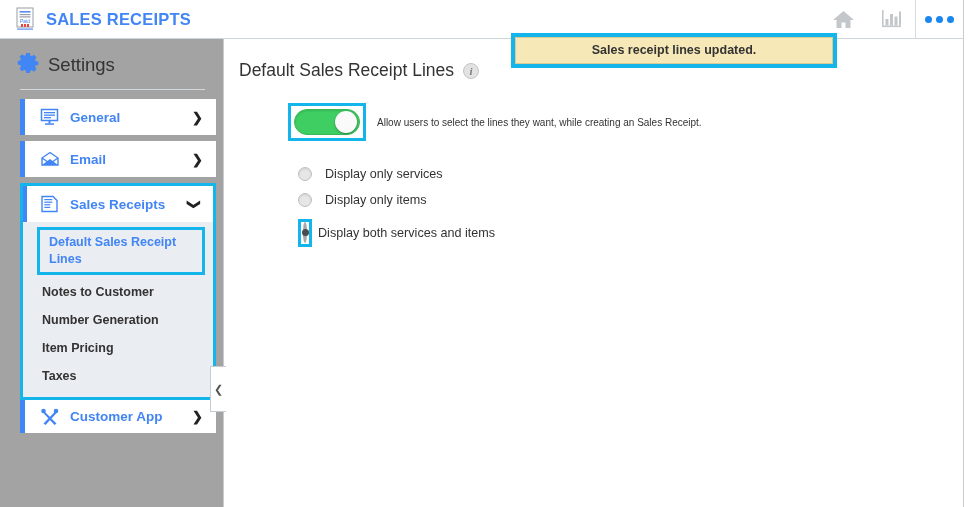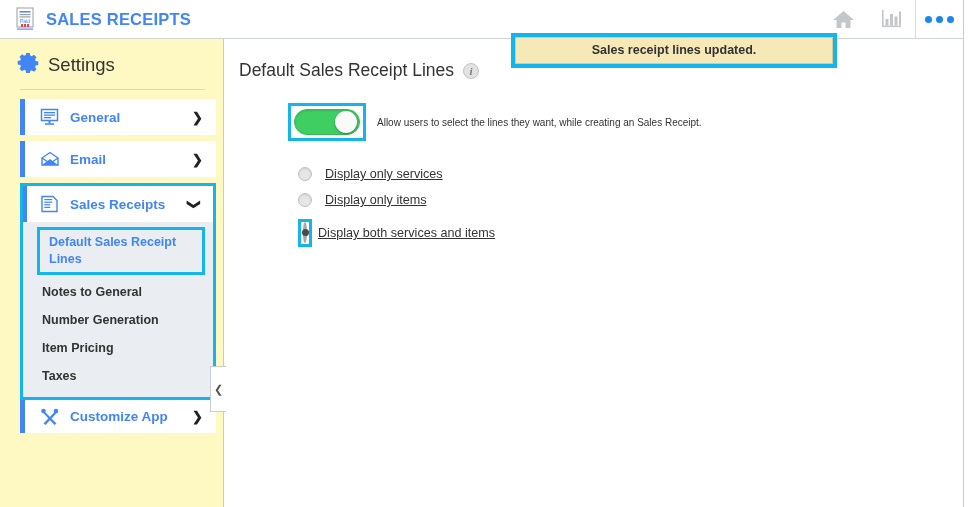--- a/index.html
+++ b/index.html
@@ -43,21 +43,21 @@
   .notif {
     background: #f7e9b7; border: 1px solid #d9cb92;
     padding: 5px 40px 6px; text-align: center;
     font-size: 12.5px; font-weight: bold; color: #333333;
     white-space: nowrap; min-width: 318px;
   }
 
   
   .sidebar {
     position: absolute; left: 0; top: 39px; width: 224px; height: 468px;
-    background: #fef9c3; border-right: 1px solid #c7ccd1;
+    background: #a3a3a3; border-right: 1px solid #c7ccd1;
     overflow: hidden;
   }
   .settings-head {
     display: flex; align-items: center; gap: 9px;
     padding: 13px 0 11px 17px;
   }
   .settings-title { font-size: 18.5px; color: #333333; font-weight: normal; }
   .settings-rule { height: 1px; background: #d3d8dd; margin: 0 18px 9px 20px; }
 
   .nav-list { padding: 0 7px 0 20px; }
@@ -146,21 +146,21 @@
     background: #e6e6e6; border: 1px solid #c0c0c0; flex: none;
     box-shadow: inset 0 1px 2px rgba(0,0,0,.10);
   }
   .rb-sel-wrap { border: 3px solid #13b5ea; padding: 2px; background: #ffffff; flex: none; }
   .rb.sel { position: relative; background: #ededed; border: 2px solid #a8a8a8; }
   .rb.sel::after {
     content: ""; position: absolute; left: 50%; top: 50%;
     width: 7px; height: 7px; margin: -3.5px 0 0 -3.5px;
     border-radius: 50%; background: #4a4a4a;
   }
-  .radio-label { font-size: 12.6px; color: #333333; margin-left: 13px; white-space: nowrap; text-decoration: underline; }
+  .radio-label { font-size: 12.6px; color: #333333; margin-left: 13px; white-space: nowrap; }
   .rb-sel-wrap + .radio-label { margin-left: 6px; }
 
   .right-rail {
     position: absolute; left: 963px; top: 0; width: 9px; height: 507px;
     background: #ffffff; border-left: 1px solid #c7ccd1;
   }
 </style>
 </head>
 <body>
 
@@ -267,37 +267,37 @@
           </svg>
         </span>
         <span class="nav-label">Sales Receipts</span>
         <span class="nav-chev" style="transform:rotate(90deg)">❯</span>
       </div>
 
       <div class="sub-list">
         <div class="sub-item active-wrap">
           <span class="sub-active-text">Default Sales Receipt Lines</span>
         </div>
-        <div class="sub-item">Notes to General</div>
+        <div class="sub-item">Notes to Customer</div>
         <div class="sub-item">Number Generation</div>
         <div class="sub-item">Item Pricing</div>
         <div class="sub-item">Taxes</div>
       </div>
     </div>
 
     <div class="nav-item customize">
       <span class="nav-ico">
         <svg width="20" height="18" viewBox="0 0 20 18">
           <path d="M3 2 L16.5 15.5 L14.5 17 L2 3.5 z" fill="#4285f4"></path>
           <path d="M16.5 2 L3.5 15.5 L5.5 17 L18 3.5 z" fill="#4285f4"></path>
           <circle cx="3.5" cy="3" r="2.3" fill="#4285f4"></circle>
           <circle cx="16" cy="3" r="2.3" fill="#4285f4"></circle>
         </svg>
       </span>
-      <span class="nav-label">Customize App</span>
+      <span class="nav-label">Customer App</span>
       <span class="nav-chev">❯</span>
     </div>
   </div>
 
   <div class="content">
 
     <div class="page-head">
       <span class="page-title">Default Sales Receipt Lines</span>
       <span class="info-icon">i</span>
     </div>

